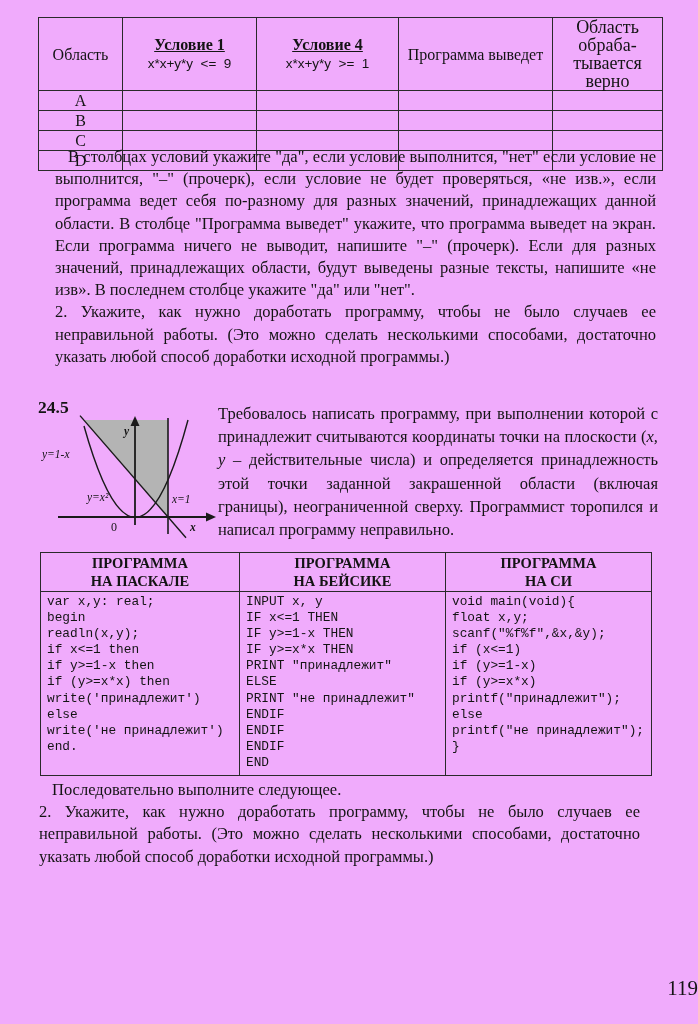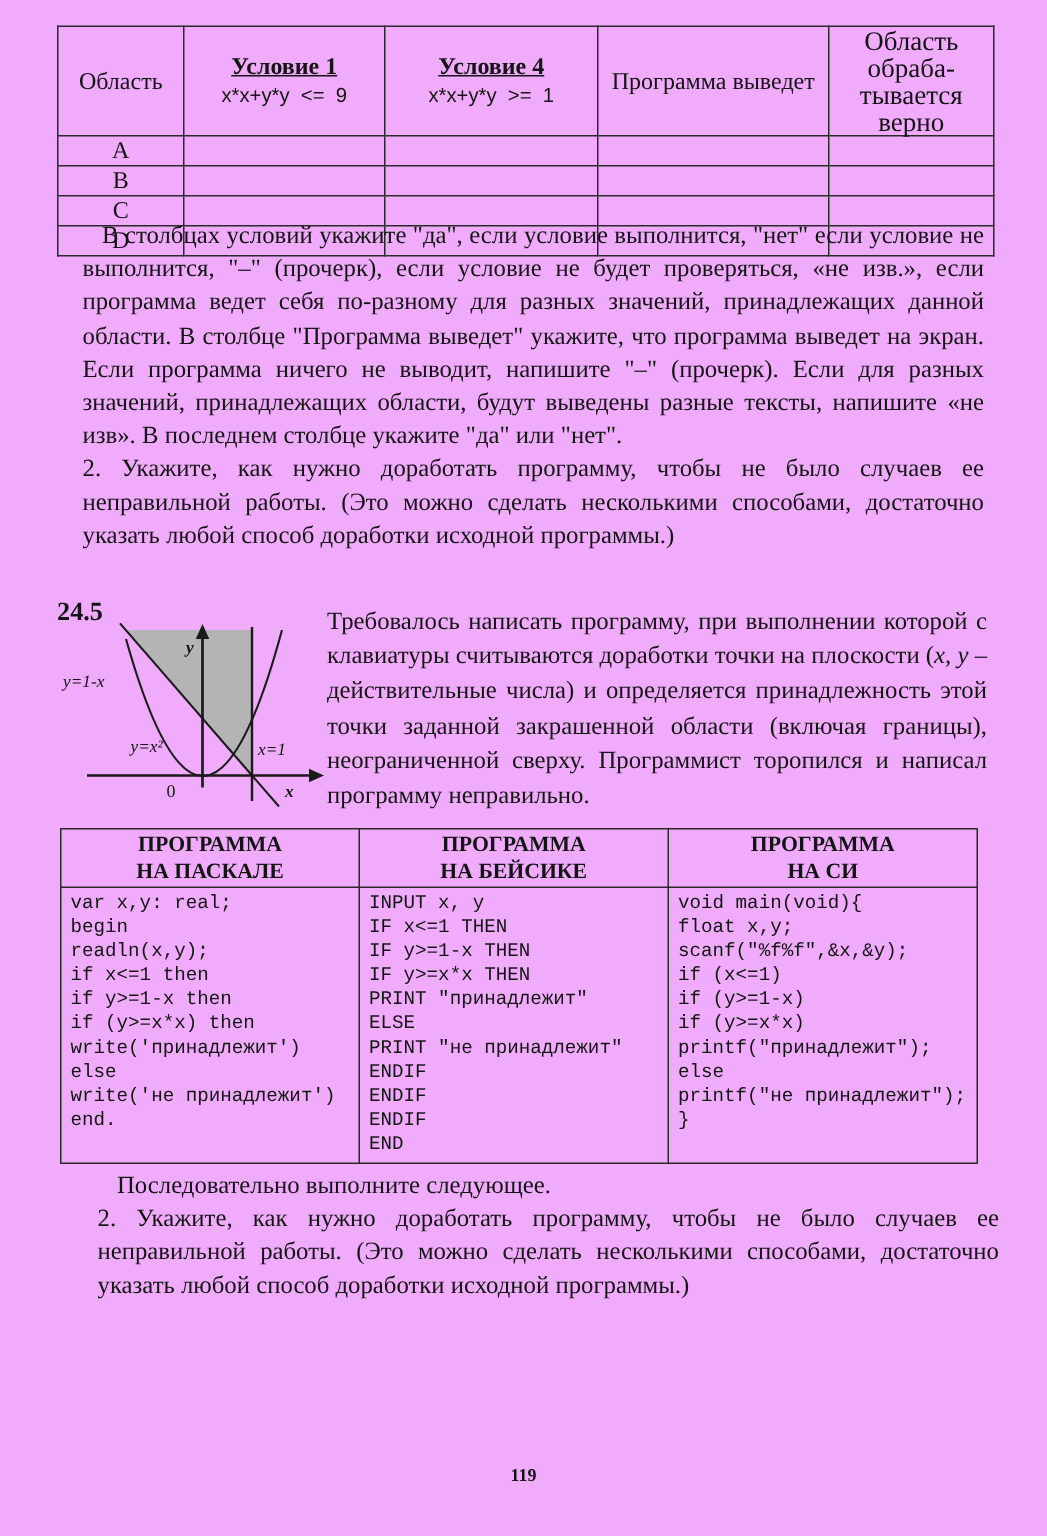--- a/index.html
+++ b/index.html
@@ -73,29 +73,29 @@
   }
   .code-table pre{
     margin:2px 0 4px 6px;
     font-family:"Liberation Mono","DejaVu Sans Mono",monospace;
     font-size:12.8px;line-height:16.1px;
     white-space:pre;
   }
 
   
   .tasks{
-    position:absolute;left:65px;top:779px;width:601px;
+    position:absolute;left:39px;top:779px;width:601px;
     font-size:16.5px;line-height:22.2px;text-align:justify;
   }
   .tasks p{margin:0;}
 
   
   .page-number{
     position:absolute;left:0;top:976px;width:100%;
-    text-align:center;font-size:12px;font-weight:bold;
+    text-align:right;font-size:21px;
   }
   .it{font-style:italic;margin-top:25px;}
 </style>
 </head>
 <body>
 
 <div class="page">
 
   <table class="top-table">
     <colgroup>
@@ -185,21 +185,21 @@
 
       <text x="2" y="46" class="fig-label">y=1-x</text>
       <text x="47" y="89" class="fig-label">y=x²</text>
       <text x="132" y="91" class="fig-label">x=1</text>
       <text x="84" y="23" class="fig-label" style="font-weight:bold">y</text>
       <text x="150" y="119" class="fig-label" style="font-weight:bold">x</text>
       <text x="71" y="119" class="fig-label-plain">0</text>
     </svg>
   </div>
 
-  <p class="desc"><span>Требовалось написать программу, при выполнении которой с клавиатуры считываются доработки точки на плоскости (</span><span class="it">x, y</span><span> – действительные числа) и определяется принадлежность этой точки заданной закрашенной области (включая границы), неограниченной сверху. Программист торопился и написал программу неправильно.</span></p>
+  <p class="desc"><span>Требовалось написать программу, при выполнении которой с принадлежит считываются координаты точки на плоскости (</span><span class="it">x, y</span><span> – действительные числа) и определяется принадлежность этой точки заданной закрашенной области (включая границы), неограниченной сверху. Программист торопился и написал программу неправильно.</span></p>
 
   <table class="code-table">
     <colgroup>
       <col style="width:199px">
         <col style="width:206px">
         <col style="width:206px">
     </colgroup>
     <thead>
       <tr>
         <th>

